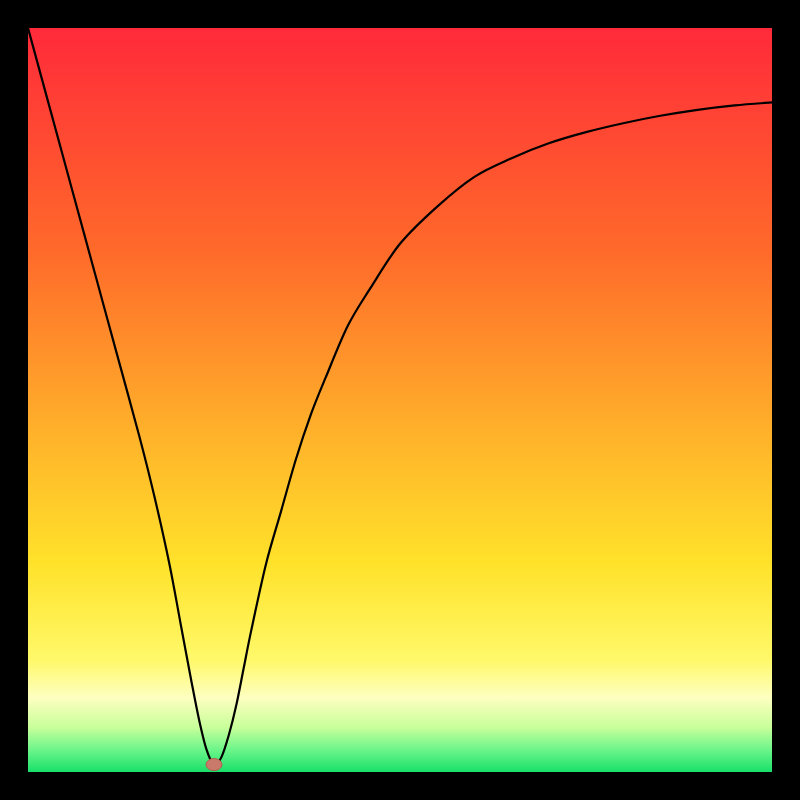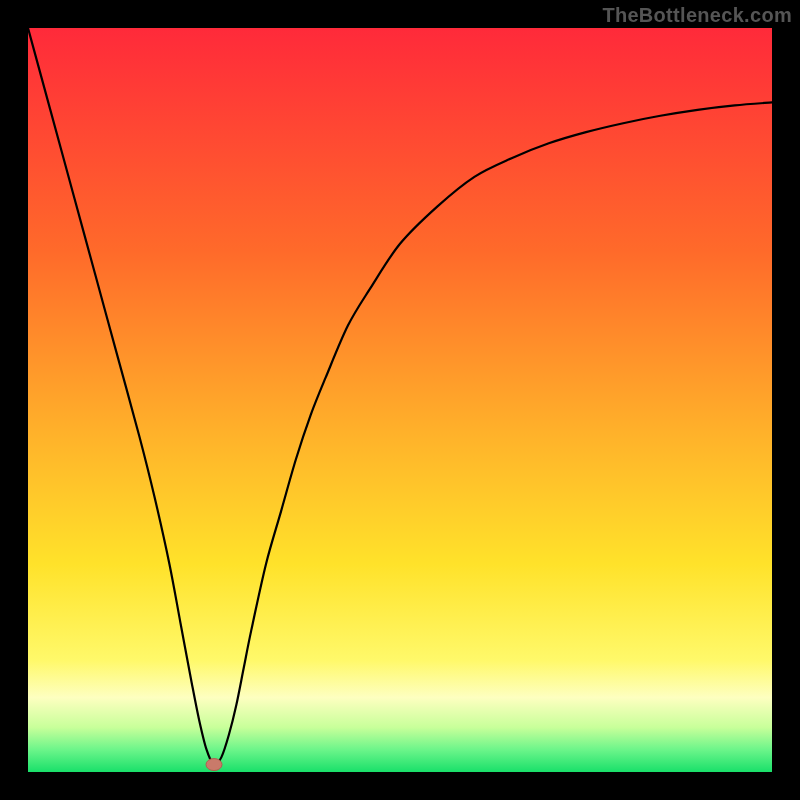--- a/index.html
+++ b/index.html
@@ -66,14 +66,13 @@
             <stop offset="94.00%" stop-color="#c8ff9a"></stop>
             <stop offset="97.00%" stop-color="#6cf58a"></stop>
             <stop offset="100.00%" stop-color="#19e06a"></stop>
           </linearGradient>
       </defs>
       <rect id="bg-rect" x="0" y="0" width="744" height="744" fill="url(#bg-grad)"></rect>
       <path id="curve-path" class="curve" d="M 0.00 0.00 C 3.57 13.09, 15.18 55.65, 22.32 81.84 C 29.46 108.03, 37.50 137.49, 44.64 163.68 C 51.78 189.87, 59.82 219.33, 66.96 245.52 C 74.10 271.71, 82.14 301.17, 89.28 327.36 C 96.42 353.55, 105.65 386.58, 111.60 409.20 C 117.55 431.82, 121.72 448.48, 126.48 468.72 C 131.24 488.96, 137.19 515.44, 141.36 535.68 C 145.53 555.92, 148.95 576.15, 152.52 595.20 C 156.09 614.25, 160.70 639.24, 163.68 654.72 C 166.66 670.20, 168.74 681.21, 171.12 691.92 C 173.50 702.63, 176.18 714.54, 178.56 721.68 C 180.94 728.82, 183.62 735.37, 186.00 736.56 C 188.38 737.75, 191.06 733.88, 193.44 729.12 C 195.82 724.36, 198.50 715.13, 200.88 706.80 C 203.26 698.47, 205.94 687.75, 208.32 677.04 C 210.70 666.33, 213.38 651.74, 215.76 639.84 C 218.14 627.94, 219.63 619.31, 223.20 602.64 C 226.77 585.97, 233.32 554.73, 238.08 535.68 C 242.84 516.63, 248.20 500.27, 252.96 483.60 C 257.72 466.93, 263.08 447.00, 267.84 431.52 C 272.60 416.04, 277.96 399.97, 282.72 386.88 C 287.48 373.79, 291.65 363.96, 297.60 349.68 C 303.55 335.40, 312.78 311.88, 319.92 297.60 C 327.06 283.32, 333.91 273.49, 342.24 260.40 C 350.57 247.31, 361.29 228.85, 372.00 215.76 C 382.71 202.67, 397.30 189.27, 409.20 178.56 C 421.10 167.85, 434.50 156.54, 446.40 148.80 C 458.30 141.06, 471.70 135.56, 483.60 130.20 C 495.50 124.84, 508.90 119.49, 520.80 115.32 C 532.70 111.15, 546.10 107.37, 558.00 104.16 C 569.90 100.95, 583.30 97.85, 595.20 95.23 C 607.10 92.61, 620.50 89.93, 632.40 87.79 C 644.30 85.65, 657.70 83.51, 669.60 81.84 C 681.50 80.17, 694.90 78.57, 706.80 77.38 C 718.70 76.19, 738.05 74.88, 744.00 74.40"></path>
       <ellipse id="min-marker" class="marker" rx="8" ry="6" cx="186.00" cy="736.56"></ellipse>
     </svg>
   </div>
-  <div class="watermark">TheBottleneck.com</div>
 </div>
 
 </body></html>

